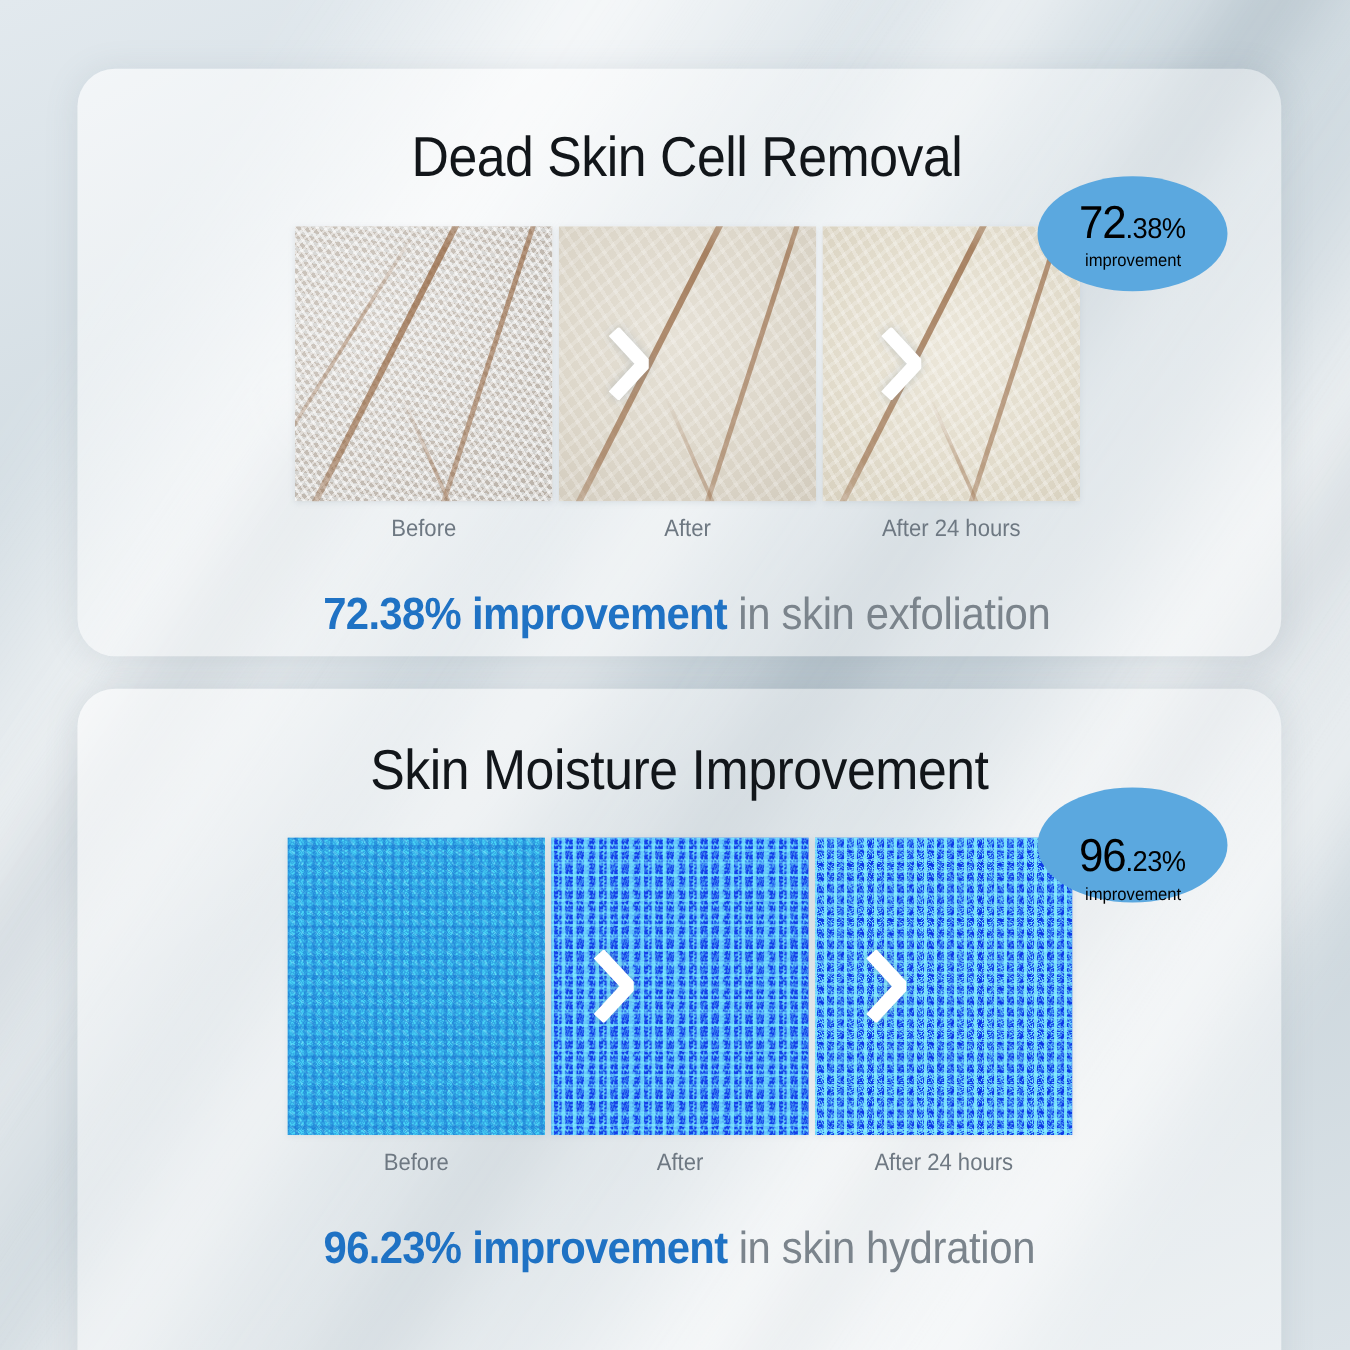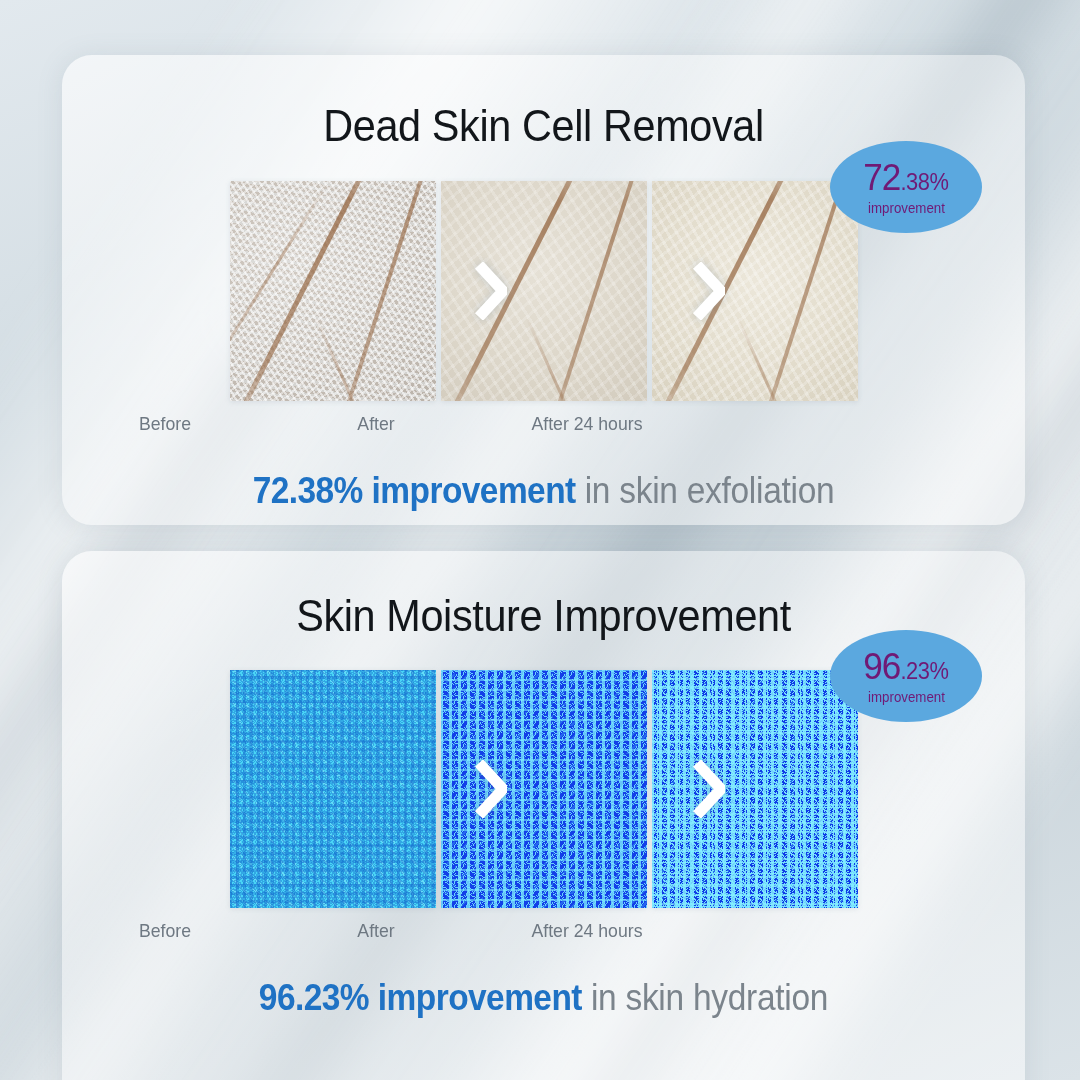--- a/index.html
+++ b/index.html
@@ -41,21 +41,21 @@
         transform:rotate(34deg); }
 
   
   .card {
     position:absolute; left:62px; width:963px;
     border-radius:30px;
     background:linear-gradient(150deg, rgba(255,255,255,.62) 0%, rgba(255,255,255,.40) 40%, rgba(255,255,255,.50) 100%);
     box-shadow:0 2px 26px rgba(110,130,145,.16);
     z-index:2;
   }
-  .card-1 { top:55px;  height:470px; }
+  .card-1 { top:55px;  height:470px;padding-left:12px; }
   .card-2 { top:551px; height:594px; }
 
   .title {
     text-align:center; color:#12161a;
     font-weight:400; letter-spacing:-.4px;
     font-size:45px; line-height:1;
     transform:scaleX(.92); transform-origin:center;
   }
   .card-1 .title { padding-top:48px; }
   .card-2 .title { padding-top:42px; }
@@ -136,31 +136,31 @@
           filter:drop-shadow(0 0 4px rgba(120,140,155,.35)); }
   .chev-1 { left:411px; }
   .chev-2 { left:629px; }
 
   
   .badge {
     position:absolute; z-index:7;
     width:152px; height:92px; border-radius:50%;
     background:#5ba8df;
     display:flex; flex-direction:column; align-items:center; justify-content:center;
-    color:#701a75; line-height:1;
+    color:#000000; line-height:1;
   }
   .badge-1 { right:43px; top:-40px; }
-  .badge-2 { right:43px; top:-40px; }
+  .badge-2 { right:43px; top:-40px;justify-content:flex-end; }
   .badge-num { display:flex; align-items:baseline; transform:scaleX(.95); }
   .badge-int { font-size:37px; font-weight:400; letter-spacing:-1px; }
   .badge-dec { font-size:23px; font-weight:400; letter-spacing:-.5px; }
   .badge-label { font-size:14px; margin-top:5px; transform:scaleX(.95); }
 
   
-  .captions { display:flex; gap:5px; }
+  .captions { display:flex; justify-content:center; gap:5px; }
   .card-1 .captions { margin-top:12px; }
   .card-2 .captions { margin-top:12px; }
   .caption { width:206px; text-align:center; font-size:19px; color:#6e7882;
              transform:scaleX(.93); }
 
   
   .statement { text-align:center; font-size:36px; transform:scaleX(.93);
                white-space:nowrap; }
   .card-1 .statement { margin-top:35px; }
   .card-2 .statement { margin-top:35px; }

